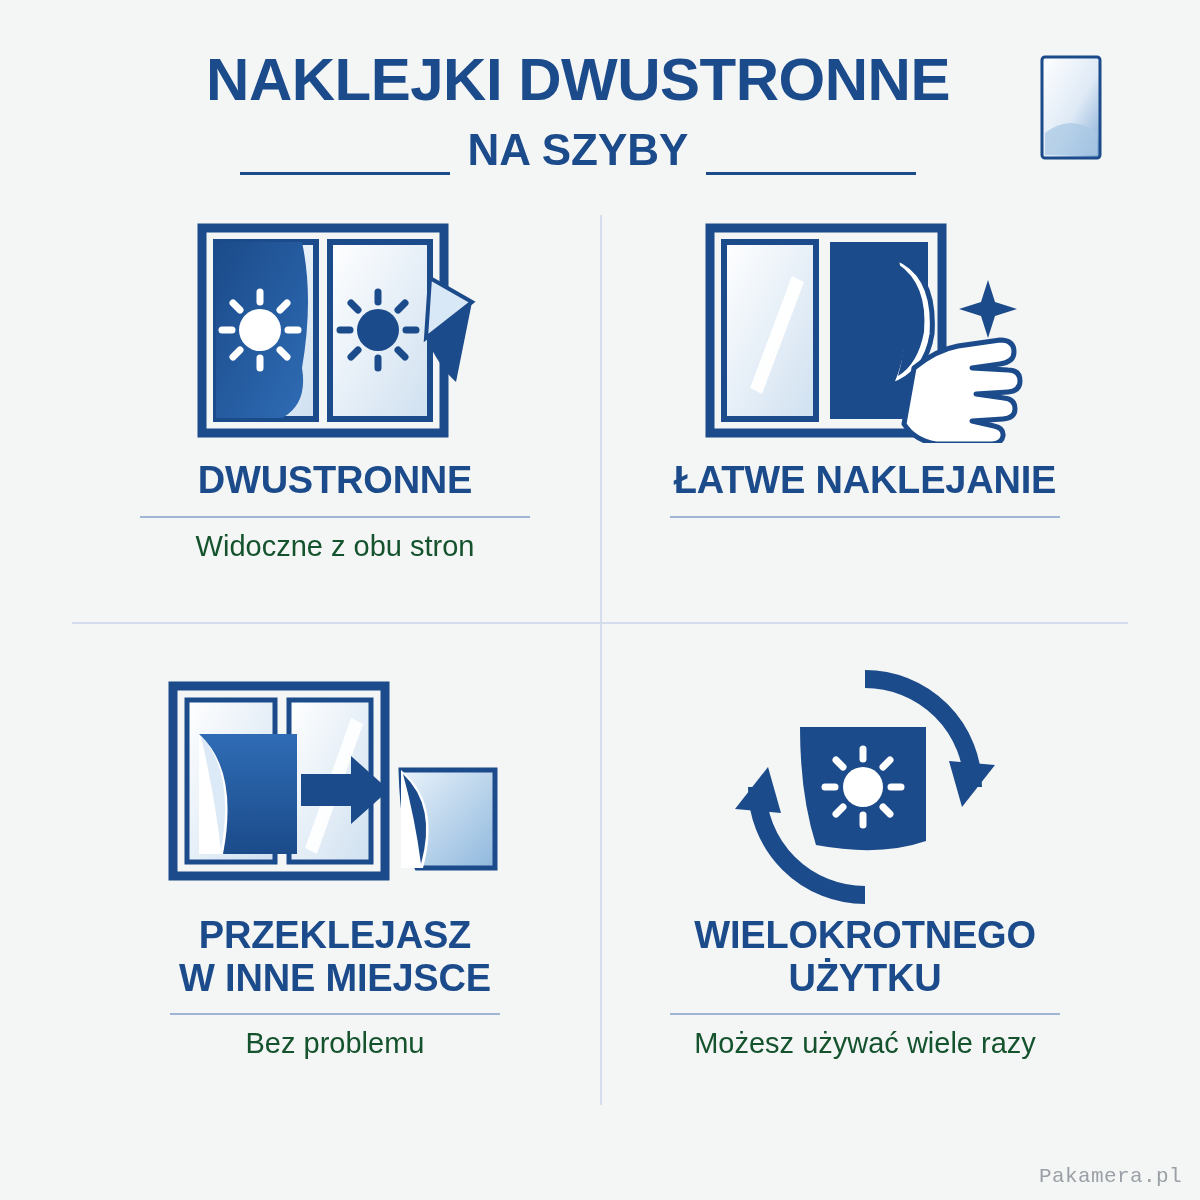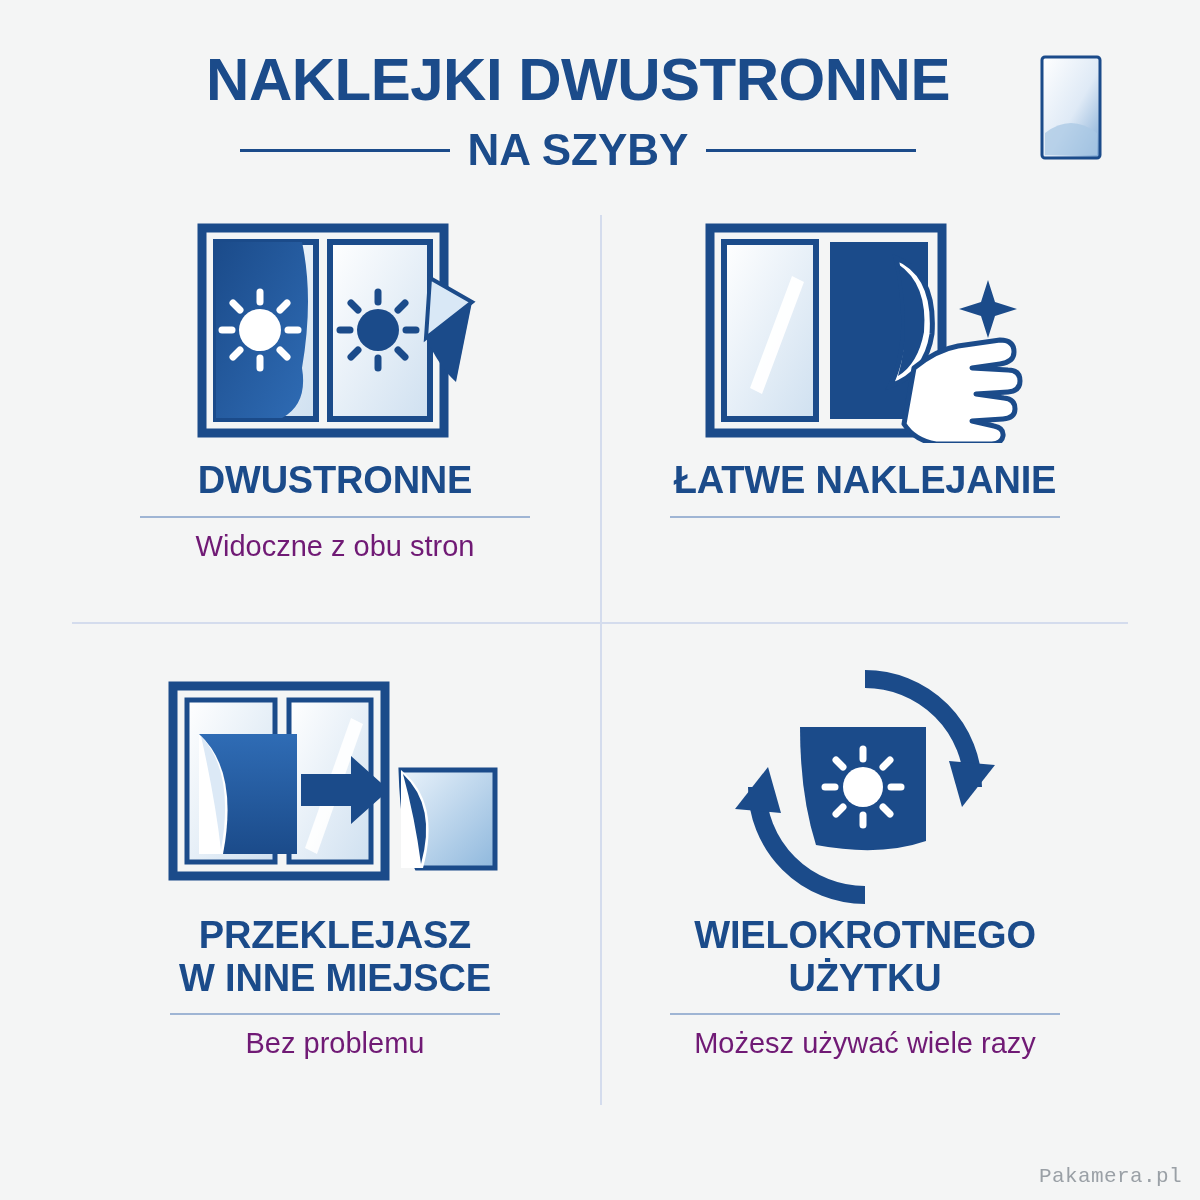--- a/index.html
+++ b/index.html
@@ -32,21 +32,21 @@
   .title-main {
     font-size: 60px;
     font-weight: bold;
     letter-spacing: -0.5px;
     color: #1b4b8a;
     line-height: 1.05;
     text-transform: uppercase;
   }
   .title-sub-row {
     display: flex;
-    align-items: center;
+    align-items: flex-end;
     justify-content: center;
     gap: 18px;
     margin-top: 14px;
     padding: 0 240px;
   }
   .rule {
     flex: 1 1 auto;
     height: 3px;
     background: #1b4b8a;
   }
@@ -119,21 +119,21 @@
   }
   .cell-rule {
     width: 390px;
     height: 2px;
     background: #9fb5d4;
     margin: 14px 0 12px 0;
   }
   .cell-rule.narrow { width: 330px; }
   .cell-sub {
     font-size: 29px;
-    color: #701a75;
+    color: #14532d;
     text-align: center;
   }
 
   
   .watermark {
     position: absolute;
     right: 18px;
     bottom: 12px;
     font-size: 21px;
     color: #9aa0a6;

